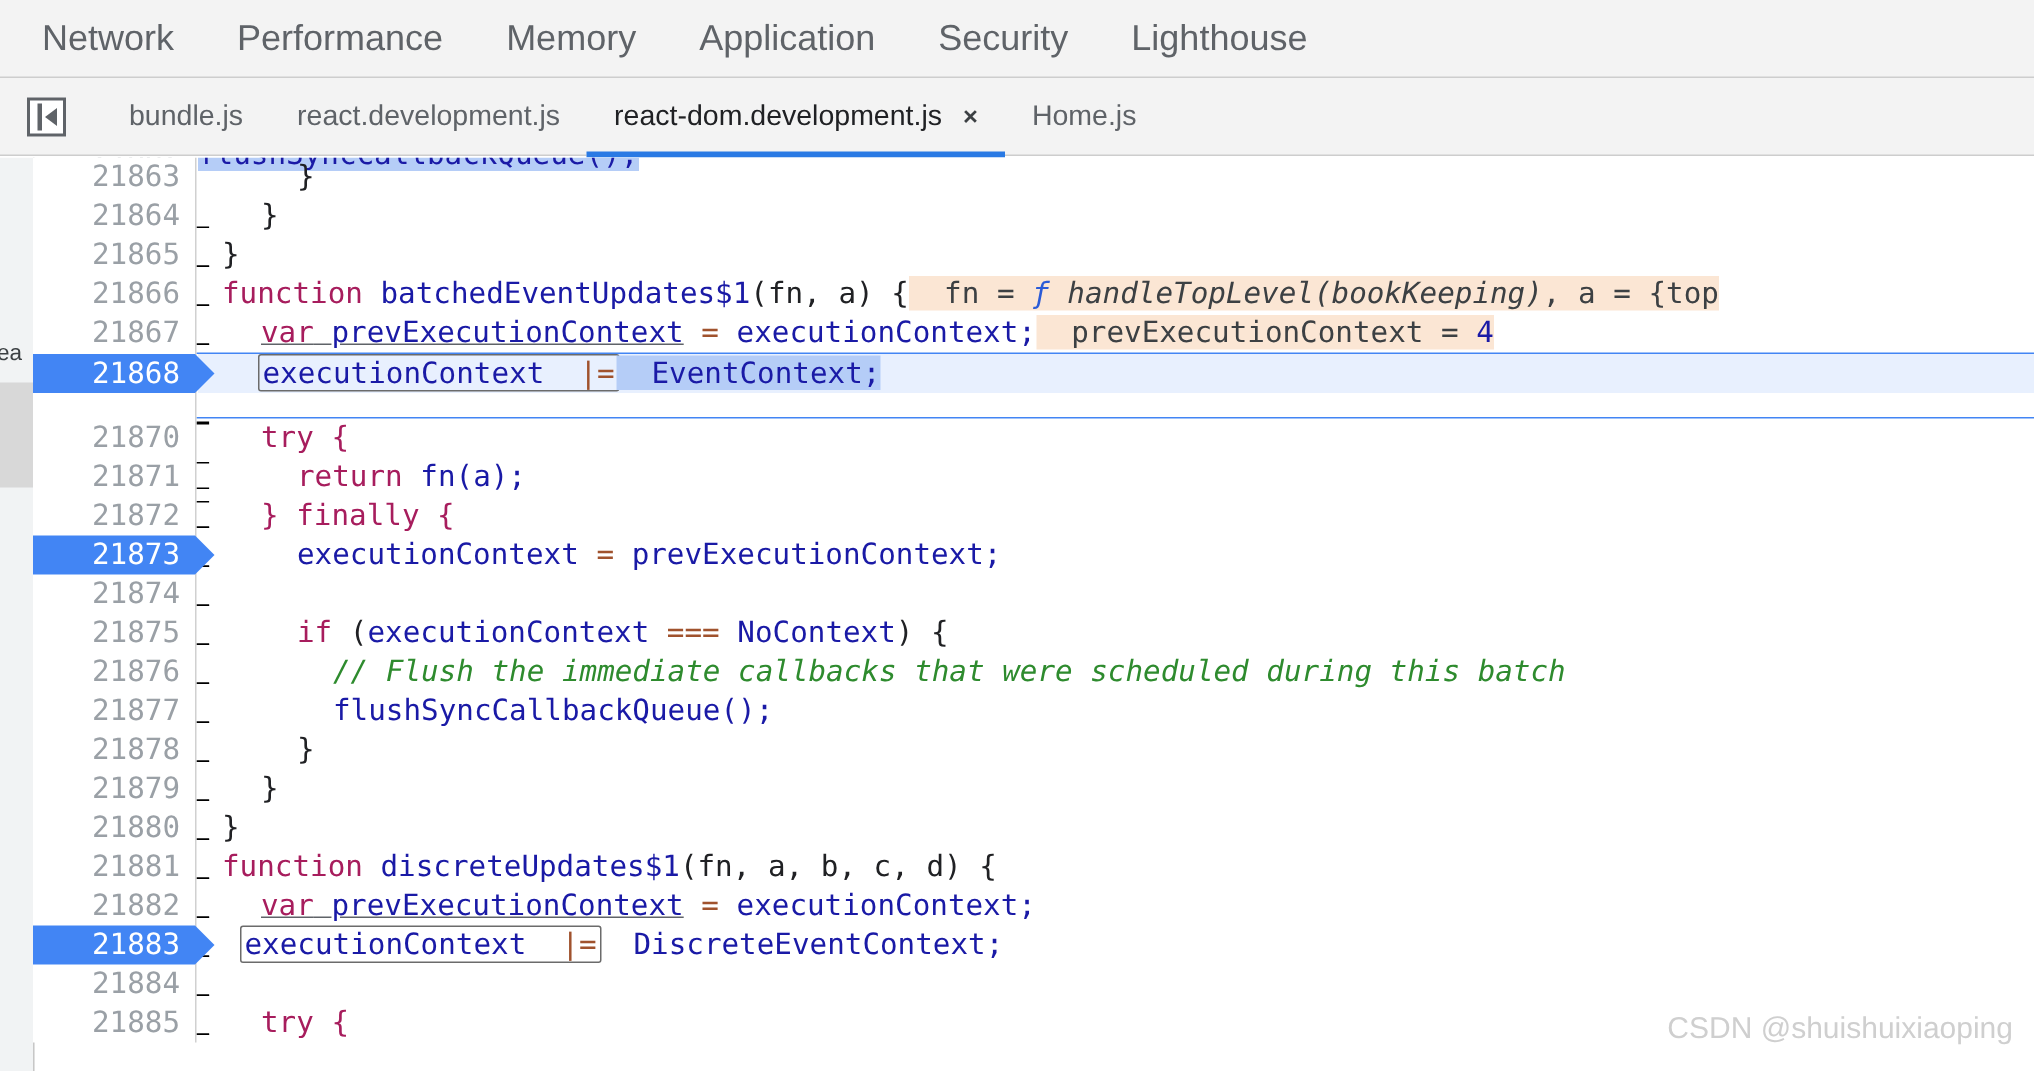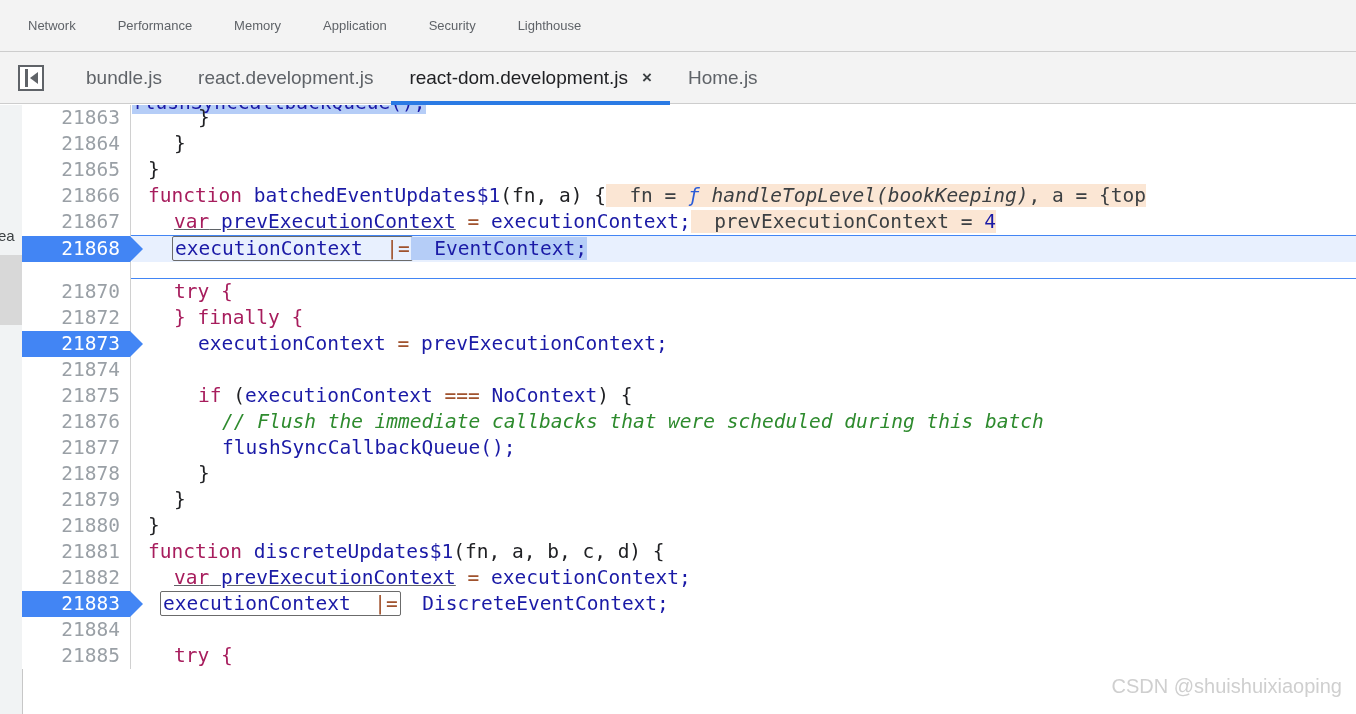--- a/index.html
+++ b/index.html
@@ -12,21 +12,21 @@
   #app{position:relative;width:1356px;height:714px;overflow:hidden;}
 
   
   .menubar{
     height:52px;background:#f3f3f3;
     border-bottom:1px solid #cdcdcd;
     display:flex;align-items:center;
     padding-left:28px;box-sizing:border-box;
   }
   .menu-item{
-    font-size:13px;color:#5f6368;
+    font-size:24px;color:#5f6368;
     margin-right:42px;white-space:nowrap;
     cursor:default;
   }
 
   
   .left-indicator{
     position:absolute;left:0;top:52px;width:10px;height:5px;
     background:#4285f4;
   }
 
@@ -87,20 +87,21 @@
   .code-scroll{
     position:absolute;left:22px;top:0;right:0;bottom:0;
     overflow:hidden;
   }
   .code-inner{position:relative;}
 
   .cline{
     position:relative;height:26px;line-height:26px;white-space:pre;
     font-family:"DejaVu Sans Mono","Liberation Mono",monospace;
     font-size:19.5px;
+    text-decoration:underline;
   }
   .gutter{
     position:absolute;left:0;top:0;width:108px;height:26px;
     text-align:right;padding-right:10px;box-sizing:border-box;
     color:#9aa0a6;font-family:"DejaVu Sans Mono","Liberation Mono",monospace;
     font-size:19.5px;background:transparent;z-index:2;
   }
   .gutter-bg{
     position:absolute;left:0;top:0;width:108px;bottom:0;
     border-right:1px solid #d0d0d0;background:#ffffff;z-index:1;
@@ -258,20 +259,24 @@
           <div class="gutter">21868</div>
           <div class="content" style="left:152px;z-index:2;"><span class="selbg boxed"><span class="ident">executionContext</span><span class="punct">  </span><span class="op">|=</span></span><span class="selbg">  </span><span class="ident selbg">EventContext;</span></div>
         </div>
 
 
         <div class="cline">
           <div class="gutter">21870</div>
           <div class="content kw" style="left:152px;">try {</div>
         </div>
 
+        <div class="cline">
+          <div class="gutter">21871</div>
+          <div class="content" style="left:176px;"><span class="kw">return</span><span class="punct"> </span><span class="ident">fn(a);</span></div>
+        </div>
 
         <div class="cline">
           <div class="gutter">21872</div>
           <div class="content kw" style="left:152px;">} finally {</div>
         </div>
 
         <div class="cline bp">
           <div class="gutter">21873</div>
           <div class="content" style="left:176px;"><span class="ident">executionContext</span><span class="punct"> </span><span class="op">=</span><span class="punct"> </span><span class="ident">prevExecutionContext;</span></div>
         </div>

